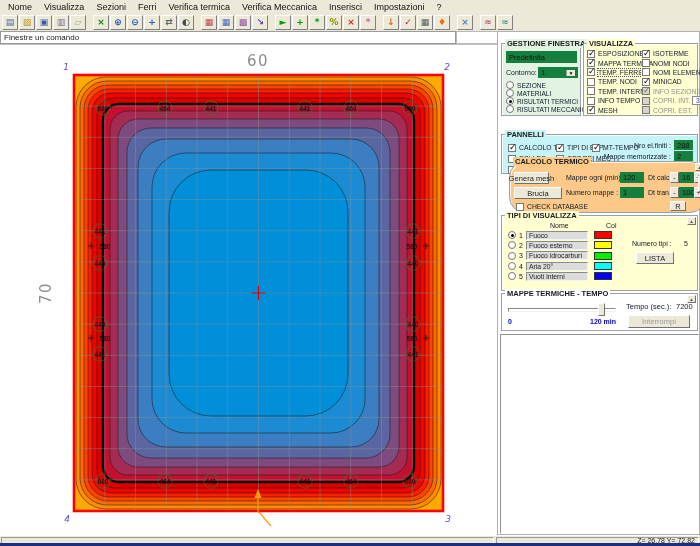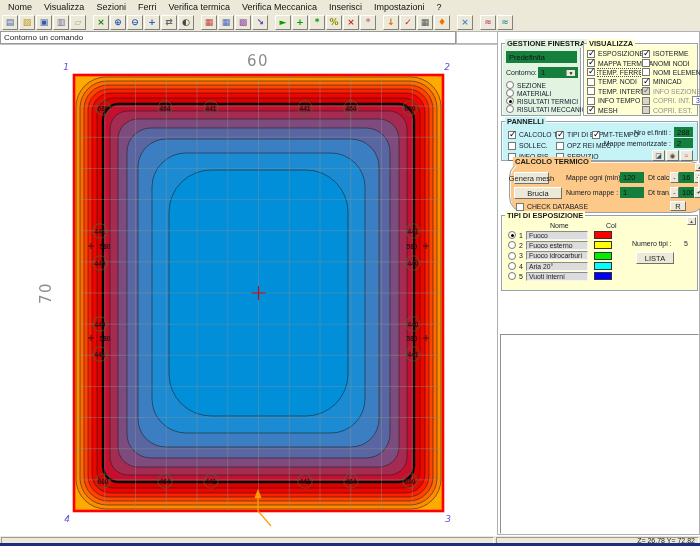--- a/index.html
+++ b/index.html
@@ -22,21 +22,21 @@
   .dimtxt{font:15px "DejaVu Sans",sans-serif;fill:#8c8c8c;letter-spacing:1.5px;}
   .cornertxt{font:italic 9px "DejaVu Sans",sans-serif;fill:#5a50d8;}
 
   
   #rightcol{position:absolute;top:31px;left:497px;width:203px;height:504px;background:#fff;border:1px solid #b0b0b0;}
   .gbox{position:absolute;border:1px solid #98a0a8;box-shadow:inset 1px 1px 0 rgba(255,255,255,.8);}
   .gtitle{position:absolute;top:-5px;left:3px;font-size:7.5px;font-weight:bold;color:#1a1a1a;padding:0 2px;line-height:9px;white-space:nowrap;}
   .bg-g{background:#e2f3e2;} .bg-y{background:#ffffd2;} .bg-c{background:#c6f3f5;} .bg-o{background:#fdc988;} .bg-w{background:#ffffff;}
   #gf{left:3px;top:11px;width:80px;height:73px;}
   #vis{left:85px;top:11px;width:115px;height:73px;}
-  #pan{left:3px;top:89px;width:197px;height:40px;}
+  #pan{left:3px;top:102px;width:197px;height:40px;}
   #cal{left:11px;top:129px;width:197px;height:52px;border-radius:16px;}
   #tipi{left:3px;top:183px;width:197px;height:76px;}
   #map{left:3px;top:261px;width:197px;height:38px;}
   #voidbox{left:2px;top:302px;width:199px;height:200px;background:#fff;border:1px solid;border-color:#909090 #fff #fff #909090;position:absolute;}
 
   .tf{position:absolute;background:#15803d;border:1px solid #15803d;font-size:7.5px;color:#111;display:flex;align-items:center;padding:0 2px;overflow:hidden;white-space:nowrap;}
   .lbl{position:absolute;font-size:7px;color:#101828;white-space:nowrap;}
   .btn{position:absolute;background:#ece9d8;border:1px solid;border-color:#fff #707070 #707070 #fff;font-size:7.5px;color:#222;display:flex;align-items:center;justify-content:center;white-space:nowrap;}
   .btn.dis{color:#9a9a9a;}
   .minibtn{position:absolute;top:1px;right:1px;width:9px;height:8px;background:#ece9d8;border:1px solid;border-color:#fff #707070 #707070 #fff;font-size:5px;line-height:6px;text-align:center;color:#444;}
@@ -184,21 +184,21 @@
     </span>
     <span class="tsep"></span>
     <span class="tbtn">
       <span style="color: rgb(192, 80, 128);">≈</span>
     </span>
     <span class="tbtn">
       <span style="color: rgb(56, 152, 160);">≈</span>
     </span>
   </div>
 
-<div id="cmdbar">Contorno un comando</div>
+<div id="cmdbar">Finestre un comando</div>
 <div id="gapstrip"></div>
 
 <div id="canvas">
   <svg id="fig" width="497" height="491">
       <rect x="74" y="30" width="369" height="436" rx="3" fill="#ffaa00" stroke="#1c1c1c" stroke-width="0.55"></rect>
       <rect x="76" y="32" width="365" height="432" rx="30" fill="#ff8c00" stroke="#1c1c1c" stroke-width="0.55"></rect>
       <rect x="80" y="36" width="357" height="424" rx="27" fill="#ff6a00" stroke="#1c1c1c" stroke-width="0.55"></rect>
       <rect x="84" y="40" width="349" height="416" rx="24" fill="#ff4400" stroke="#1c1c1c" stroke-width="0.55"></rect>
       <rect x="88" y="44" width="341" height="408" rx="21" fill="#ff1e00" stroke="#1c1c1c" stroke-width="0.55"></rect>
       <rect x="92" y="48" width="333" height="400" rx="19" fill="#ee0400" stroke="#1c1c1c" stroke-width="0.55"></rect>
@@ -460,21 +460,21 @@
     <span class="btn spin" style="left:160px;top:25px;">-</span>
     <span class="tf" style="left:169px;top:25px;width:15px;height:11px;">100</span>
     <span class="btn spin" style="left:184px;top:25px;">+</span>
     <span class="btn" style="right:0;top:14px;width:7px;height:16px;font-size:6px;">&lt;</span>
     <span class="cb" style="position:absolute;left:6px;top:41px;"></span>
     <span class="lbl" style="left:17px;top:41px;font-size:6.8px;">CHECK DATABASE</span>
     <span class="btn" style="left:160px;top:39px;width:16px;height:10px;">R</span>
   </div>
 
   <div class="gbox bg-y" id="tipi">
-    <span class="gtitle bg-y">TIPI DI ESPOSIZIONE</span>
+    <span class="gtitle bg-y">TIPI DI VISUALIZZA</span>
     <span class="minibtn">▴</span>
     <span class="lbl" style="left:48px;top:6px;">Nome</span>
     <span class="lbl" style="left:104px;top:6px;">Col</span>
     <div id="tipi-rows">
         <div class="tiporow">
           <span class="rb sel"></span>
           <span class="tiponum">1</span>
           <span class="tiponame">Fuoco</span>
           <span class="swatch" style="background: rgb(255, 0, 0);"></span>
         </div>
@@ -501,20 +501,31 @@
           <span class="tiponum">5</span>
           <span class="tiponame">Vuoti interni</span>
           <span class="swatch" style="background: rgb(0, 0, 255);"></span>
         </div>
       </div>
     <span class="lbl" style="left:130px;top:24px;">Numero tipi :</span>
     <span class="lbl" style="left:182px;top:24px;">5</span>
     <span class="btn" style="left:134px;top:36px;width:38px;height:12px;">LISTA</span>
   </div>
 
+  <div class="gbox bg-w" id="map">
+    <span class="gtitle bg-w">MAPPE TERMICHE - TEMPO</span>
+    <span class="minibtn">▴</span>
+    <span class="strack"></span>
+    <span class="shandle"></span>
+    <span class="bluelbl" style="left:6px;top:24px;">0</span>
+    <span class="bluelbl" style="left:88px;top:24px;">120 min</span>
+    <span class="lbl" style="left:124px;top:8px;font-size:7.5px;">Tempo (sec.):</span>
+    <span class="lbl" style="left:174px;top:8px;font-size:7.5px;">7200</span>
+    <span class="btn dis" style="left:126px;top:21px;width:62px;height:13px;">Interrompi</span>
+  </div>
 
   <div id="voidbox"></div>
 </div>
 
 <div id="statusbar">
   <span class="scell" id="scell-l"></span>
   <span class="scell" id="scell-r">Z= 26.78 Y= 72.82</span>
 </div>
 <div id="taskbar"></div>
 

